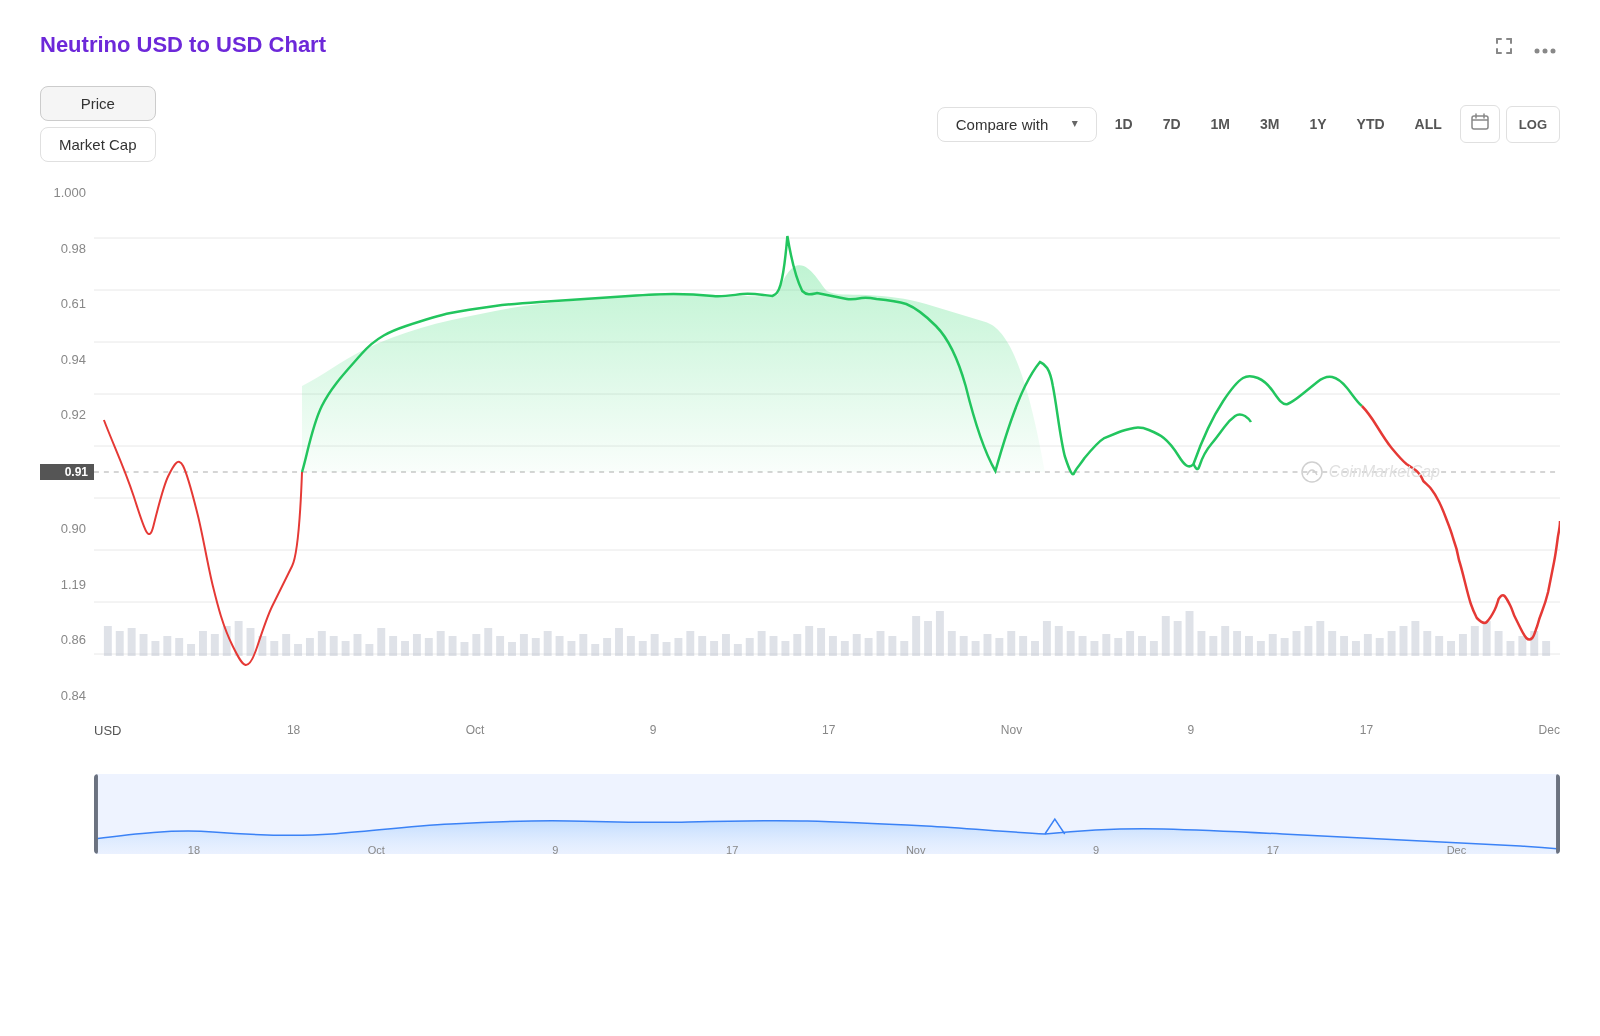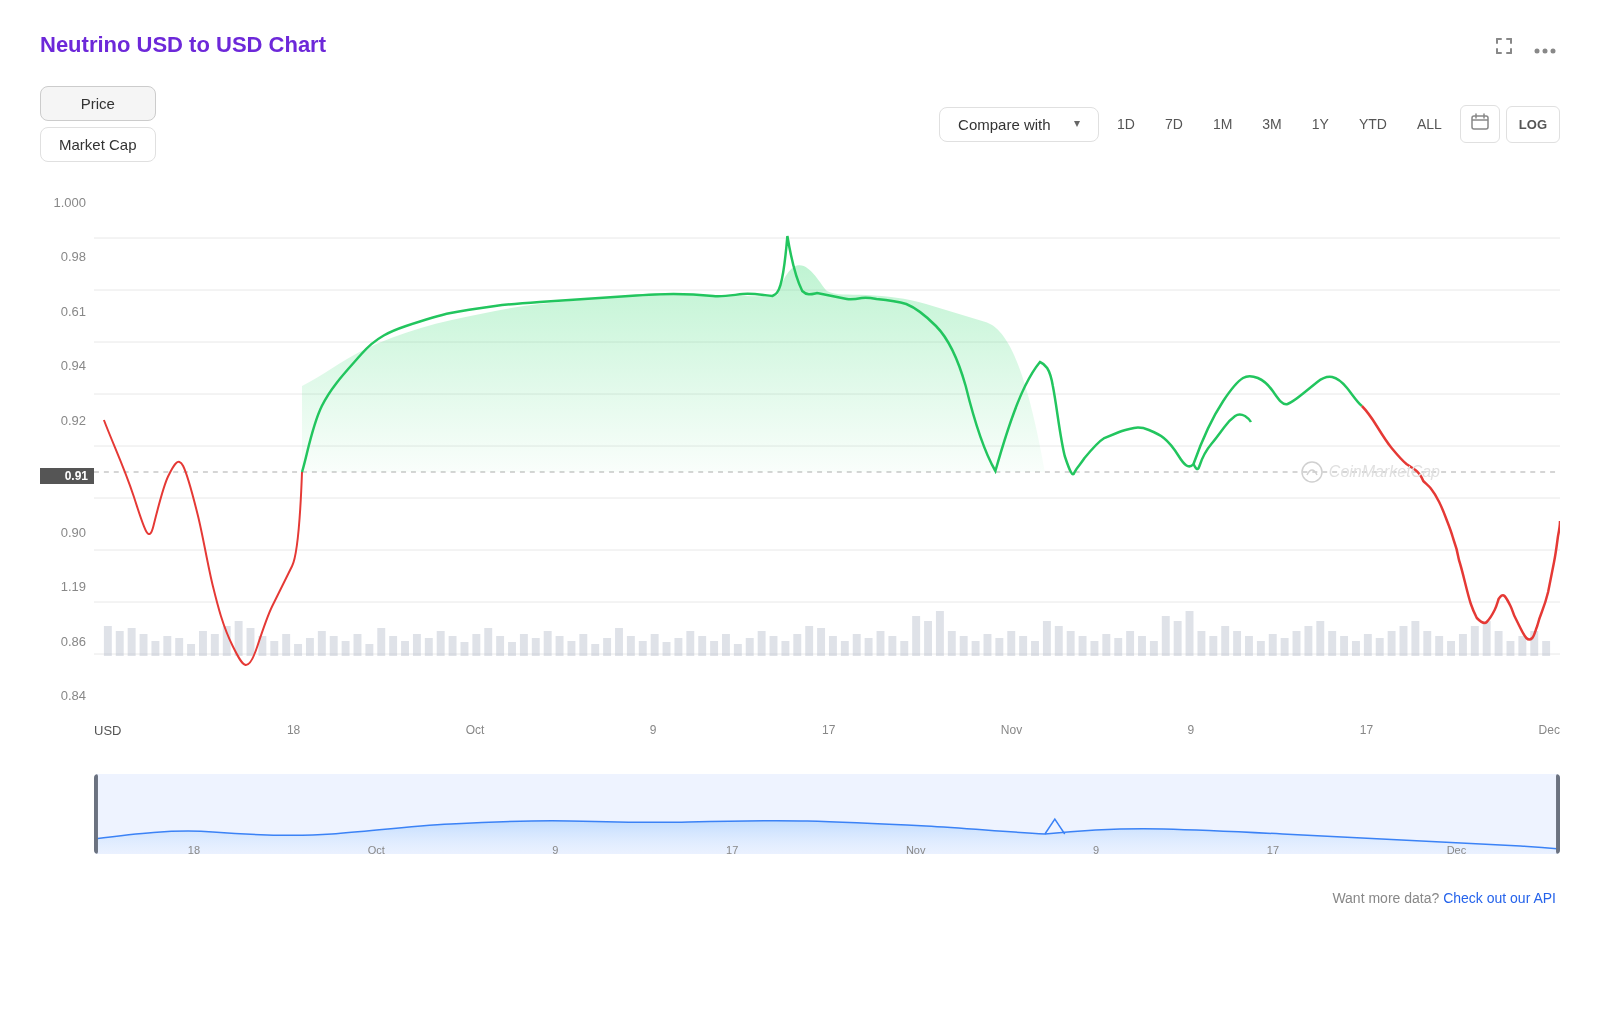--- a/index.html
+++ b/index.html
@@ -72,21 +72,21 @@
       margin-left: auto;
       font-size: 12px;
       color: #666;
     }
     .period-btn {
       padding: 7px 12px;
       border-radius: 6px;
       border: none;
       background: transparent;
       font-size: 14px;
-      font-weight: 400;
+      font-weight: 700;
       color: #555;
       cursor: pointer;
     }
     .calendar-btn {
       padding: 7px 10px;
       border-radius: 6px;
       border: 1.5px solid #e0e0e0;
       background: #fff;
       cursor: pointer;
       font-size: 16px;
@@ -119,21 +119,21 @@
       padding: 4px;
     }
     .chart-area {
       position: relative;
       width: 100%;
       height: 580px;
     }
     .y-axis {
       position: absolute;
       left: 0;
-      top: 10px;
+      top: 0;
       bottom: 60px;
       width: 54px;
       display: flex;
       flex-direction: column;
       justify-content: space-between;
       padding-bottom: 4px;
     }
     .y-label {
       font-size: 13px;
       color: #888;
@@ -631,18 +631,14 @@
       <span style="font-size:11px;color:#888;">Oct</span>
       <span style="font-size:11px;color:#888;">9</span>
       <span style="font-size:11px;color:#888;">17</span>
       <span style="font-size:11px;color:#888;">Nov</span>
       <span style="font-size:11px;color:#888;">9</span>
       <span style="font-size:11px;color:#888;">17</span>
       <span style="font-size:11px;color:#888;">Dec</span>
     </div>
   </div>
 
-  <div class="bottom-bar">
-    <span>Want more data?</span>
-    <a href="#">Check out our API</a>
-  </div>
 
 </div>
 
 </body></html>

